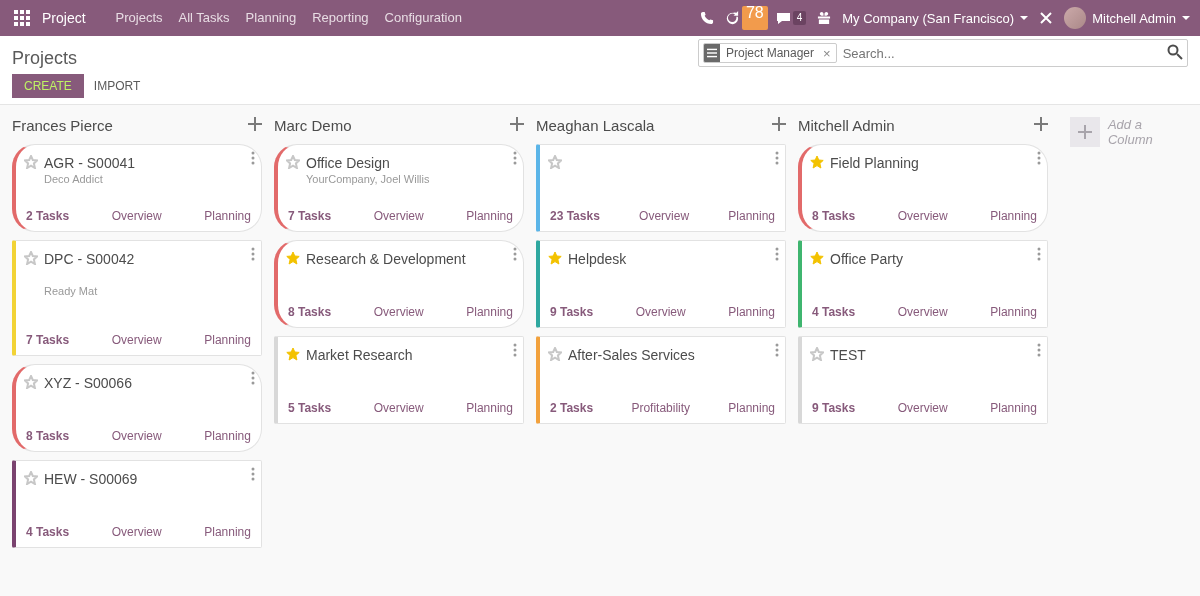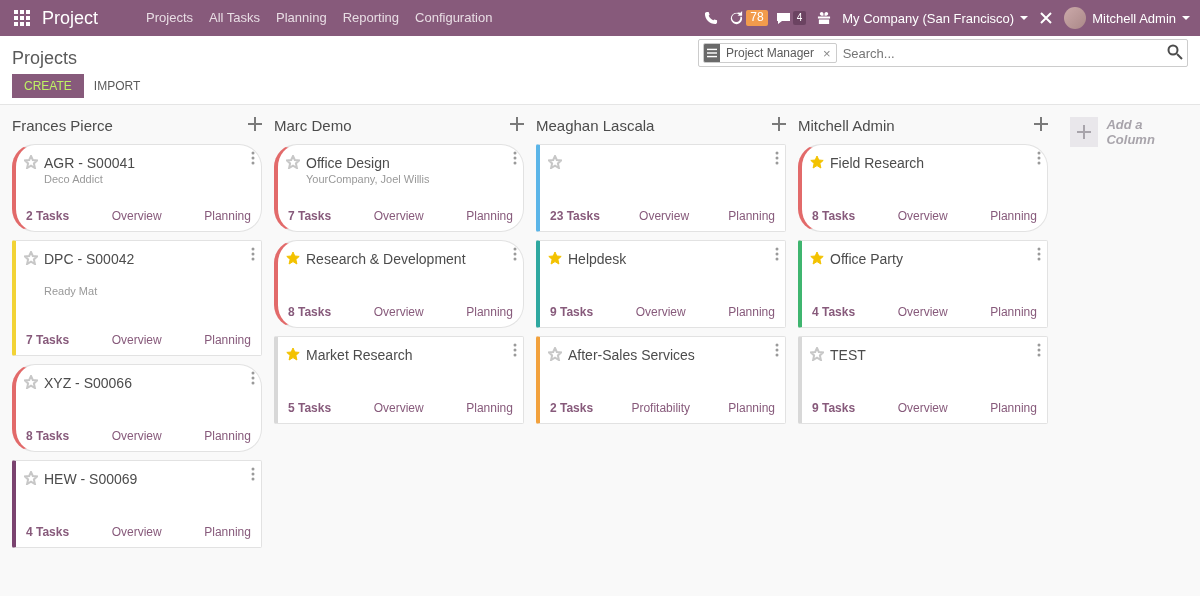--- a/index.html
+++ b/index.html
@@ -3,30 +3,30 @@
 <meta charset="utf-8">
 <style>
   * { box-sizing: border-box; margin: 0; padding: 0; }
   html, body { width: 1200px; height: 596px; font-family: -apple-system, "Helvetica Neue", Arial, sans-serif; font-size: 13px; color:#4c4c4c; background:#f9f9f9; overflow:hidden; }
   a { text-decoration:none; }
 
   
   .topnav { height:36px; background:#875a7b; display:flex; align-items:center; color:#fff; }
   .apps-icon { width:28px; display:flex; align-items:center; justify-content:center; margin:0 6px 0 8px; cursor:pointer; }
   .apps-icon svg { width:16px; height:16px; fill:#fff; }
-  .brand { font-size:18px; font-weight:500; margin-right:40px; }
+  .brand { font-size:14px; font-weight:500; margin-right:22px; }
   .nav-menu { display:flex; gap:0; }
   .nav-menu .item { padding:0 8px; height:36px; line-height:36px; color:#e8dde4; cursor:pointer; font-size:13px;}
   .nav-spacer { flex:1; }
   .nav-right { display:flex; align-items:center; gap:8px; padding-right:10px; }
   .icon-btn { display:flex; align-items:center; justify-content:center; width:20px; height:36px; color:#fff; cursor:pointer;}
   .icon-btn svg { width:14px; height:14px; fill:#fff; }
   .tray-msg, .tray-chat { display:flex; align-items:center; gap:2px; cursor:pointer;}
   .tray-msg svg, .tray-chat svg { width:15px; height:15px; fill:#fff; }
-  .badge-orange { background:#f29b4c; color:#fff; font-size:12px; border-radius:2px; padding:0 4px; line-height:14px; height:16px;}
+  .badge-orange { background:#f29b4c; color:#fff; font-size:16px; border-radius:2px; padding:0 4px; line-height:14px; height:24px;}
   .badge-purple { background:#6b4361; color:#fff; font-size:10px; border-radius:2px; padding:0 4px; line-height:14px; height:14px;}
   .company-switch { display:flex; align-items:center; gap:6px; cursor:pointer; color:#fff; }
   .caret { width:0; height:0; border-left:4px solid transparent; border-right:4px solid transparent; border-top:4px solid #fff; }
   .avatar { width:22px; height:22px; border-radius:50%; background:linear-gradient(135deg,#caa 0%,#a88 100%); display:inline-block; }
 
   
   .cp { background:#fff; border-bottom:1px solid #e5e5e5;}
   .cp-row1 { height:34px; display:flex; align-items:center; padding:0 12px; }
   .cp-title { font-size:18px; color:#5a5a5a; flex:0 0 auto; padding-top:10px;}
   .cp-row1 .spacer { flex:1; }
@@ -52,21 +52,21 @@
   .kanban { display:flex; padding:6px 0 0 12px; height:calc(596px - 36px - 68px); overflow:hidden; background:#f9f9f9;}
   .kcol { width:262px; margin-right:0; display:flex; flex-direction:column;}
   .kcol-head { display:flex; align-items:flex-end; justify-content:space-between; padding:6px 12px 10px 0; }
   .kcol-title { font-size:15px; color:#4c4c4c; cursor:pointer;}
   .kcol-add { cursor:pointer;}
   .kcol-add svg{ width:14px;height:14px; fill:#7a7a7a;}
   .addcol { width:130px; padding:6px 0 0 10px;}
   .addcol-btn { width:30px; height:30px; background:#e9e7eb; display:flex;align-items:center;justify-content:center; cursor:pointer;}
   .addcol-btn svg{width:14px;height:14px;fill:#a8a4ab;}
   .addcol-label { color:#a8a4ab; font-style:italic; font-size:13px; margin-left:8px;}
-  .addcol-row{display:flex;align-items:center;font-weight:bold;}
+  .addcol-row{display:flex;align-items:center;}
 
   .card { background:#fff; border:1px solid #e2e2e2; border-left-width:4px; border-radius:2px; margin:0 12px 8px 0; padding:10px 10px 8px 10px; position:relative; display:flex; flex-direction:column; min-height:88px;}
   .card .star { position:absolute; left:8px; top:10px;}
   .card .star svg{width:14px;height:14px;}
   .star-off svg{fill:none; stroke:#c7c7c7; stroke-width:2;}
   .star-on svg{fill:#f3c200; stroke:#f3c200;}
   .card .menu { position:absolute; right:6px; top:6px; cursor:pointer;}
   .card .menu svg{width:4px;height:14px; fill:#9a9a9a;}
   .card .title { margin-left:18px; font-size:14px; color:#4c4c4c; cursor:pointer;}
   .card .subtitle { margin-left:18px; font-size:11px; color:#999; margin-top:2px;}
@@ -407,21 +407,21 @@
             <use href="#i-plus"></use>
           </svg></span>
     </div>
       <div class="card bar-red">
       <span class="star star-on"><svg viewBox="0 0 14 14">
             <use href="#i-star"></use>
           </svg></span>
       <span class="menu"><svg viewBox="0 0 4 14">
             <use href="#i-dots"></use>
           </svg></span>
-      <div class="title">Field Research</div>
+      <div class="title">Field Planning</div>
 
       <div class="footer">
         <a class="tasks">8 Tasks</a>
         <a>Overview</a>
         <a>Planning</a>
       </div>
       </div>
       <div class="card bar-green">
       <span class="star star-on"><svg viewBox="0 0 14 14">
             <use href="#i-star"></use>

